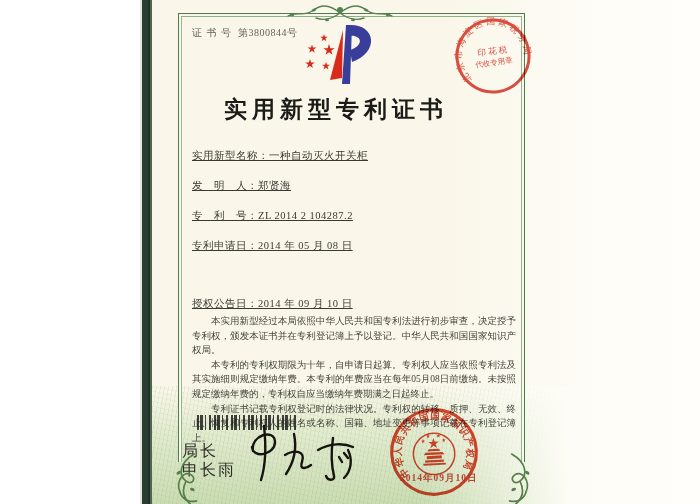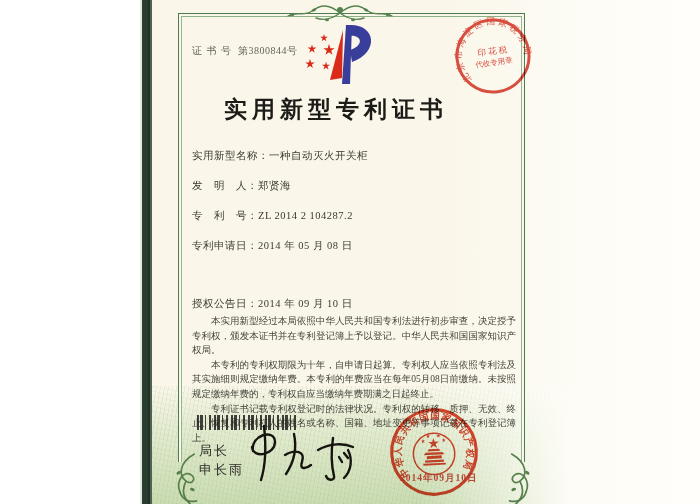--- a/index.html
+++ b/index.html
@@ -26,48 +26,48 @@
 
   
   .frame{position:absolute;left:26px;top:13px;width:347px;height:449px;
          border-top:1.5px solid #4e7b50;border-left:1.5px solid #4e7b50;border-right:1.5px solid #4e7b50;
          box-shadow:inset 2px 2px 0 #faf7ea, inset -2px 2px 0 #faf7ea,
                     inset 3px 3px 0 rgba(140,175,135,.9), inset -3px 3px 0 rgba(140,175,135,.9);}
 
   .ornament-top{position:absolute;left:128px;top:-1px;width:120px;height:28px;}
   .flourish{position:absolute;}
 
-  .cert-no{position:absolute;left:40px;top:44px;font-size:10px;color:#63635a;letter-spacing:1px;}
+  .cert-no{position:absolute;left:40px;top:26px;font-size:10px;color:#63635a;letter-spacing:1px;}
   .cert-no .num{margin-left:6px;letter-spacing:.5px;}
 
   .logo{position:absolute;left:150px;top:22px;width:80px;height:66px;}
 
   .seal{mix-blend-mode:multiply;}
   .tax-seal{position:absolute;left:301px;top:16px;width:80px;height:80px;transform:rotate(-8deg);opacity:.88;}
   .office-seal{position:absolute;left:235px;top:405px;width:94px;height:94px;transform:rotate(-3deg);opacity:.93;}
   .seal-date{position:absolute;left:248px;top:472px;font-size:9.5px;font-weight:bold;
              color:#b03524;letter-spacing:1px;opacity:.9;text-align:right;}
 
   .title{position:absolute;left:26px;top:94px;width:316px;text-align:center;
          font-size:23px;font-weight:bold;color:#1c1b18;letter-spacing:5px;}
 
-  .field{position:absolute;left:40px;font-size:10.5px;color:#3b3a32;letter-spacing:.5px;white-space:nowrap;}
+  .field{position:absolute;left:40px;font-size:10.5px;color:#3b3a32;letter-spacing:.5px;white-space:nowrap;text-decoration:underline;}
   .f0{top:149px}.f1{top:179px}.f2{top:209px}.f3{top:239px}.f4{top:269px}.f5{top:297px}
 
   .paras{position:absolute;left:40px;top:314px;width:324px;font-size:9.5px;line-height:14.6px;
          color:#45443b;text-align:justify;}
   .paras p{margin:0;text-indent:2em;}
 
   .barcode{position:absolute;left:45px;top:415px;width:99px;height:15px;
            background:repeating-linear-gradient(90deg,
              #20201e 0 2px,transparent 2px 3px,#20201e 3px 6px,transparent 6px 8px,
              #20201e 8px 9px,transparent 9px 12px,#20201e 12px 14px,transparent 14px 17px);
            opacity:.85;}
 
-  .director{position:absolute;left:47px;top:441px;font-size:13px;color:#2e2d27;line-height:19px;letter-spacing:2px;}
+  .director{position:absolute;left:30px;top:441px;font-size:16px;color:#2e2d27;line-height:19px;letter-spacing:2px;}
   .signature{position:absolute;left:88px;top:420px;width:124px;height:66px;}
 
   [data-name]{box-sizing:border-box;}
 </style>
 </head>
 <body>
 
 <div class="stage" data-name="photo-background">
   <div class="spine" data-name="certificate-spine-edge"></div>
 

